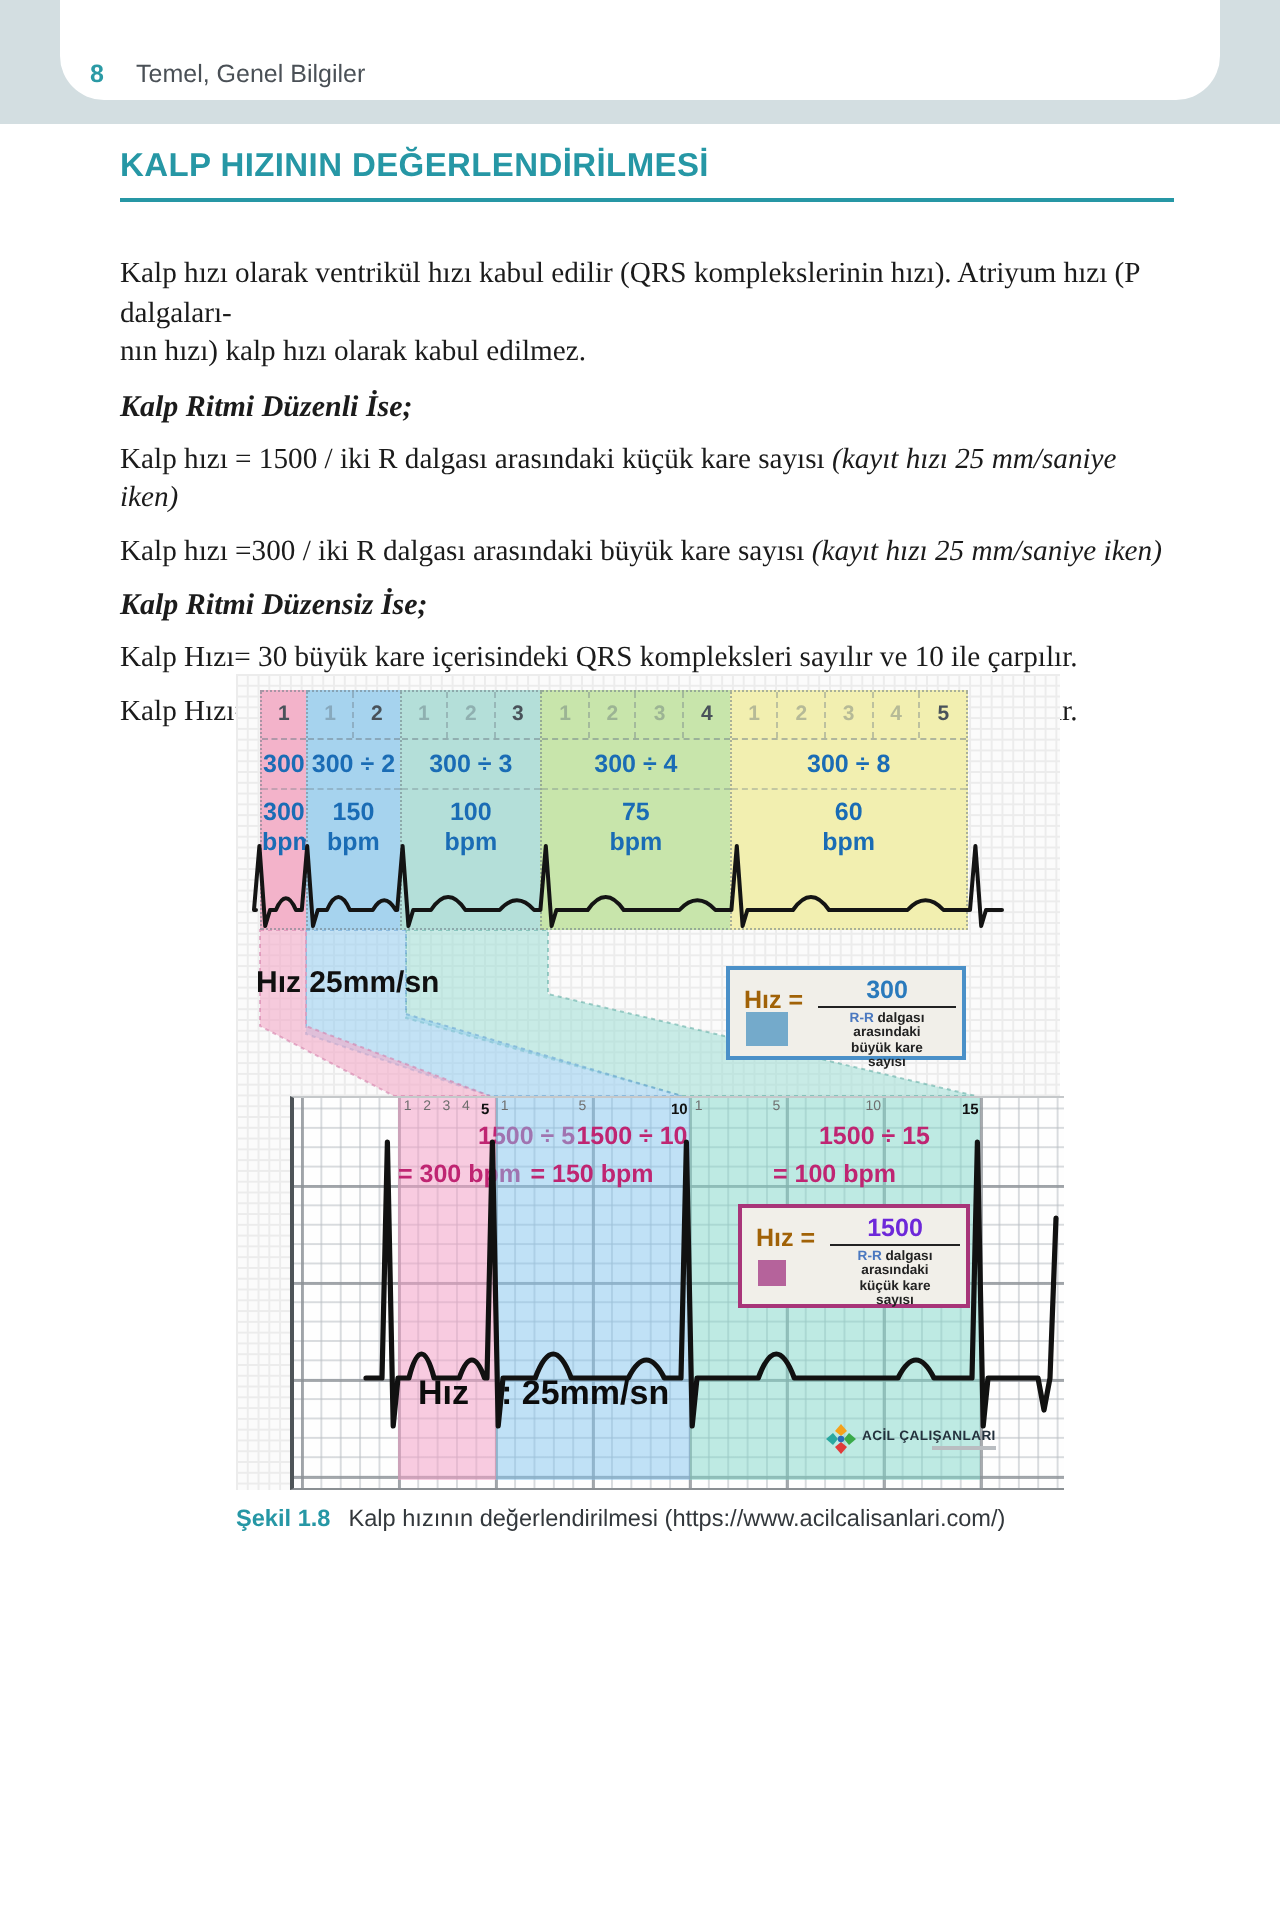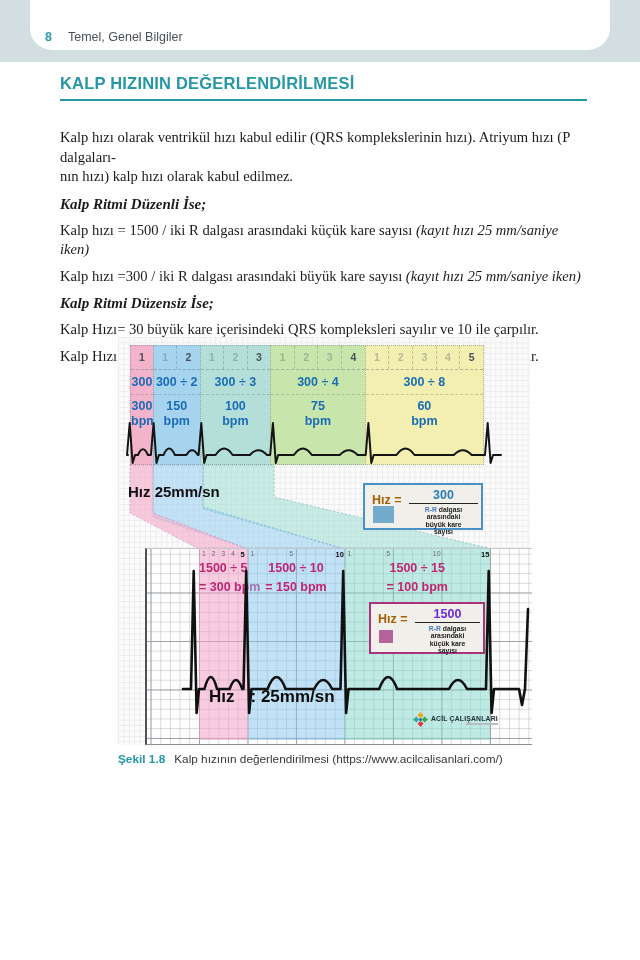--- a/index.html
+++ b/index.html
@@ -65,21 +65,21 @@
     border-left:2px solid #4e5458;border-bottom:1px solid #8a8f93;border-top:1px solid #c5c8ca;
     background:
       linear-gradient(to right, rgba(140,145,150,.75) 1.4px, transparent 1.4px) 3.5px 43.5px / 48.5px 48.5px,
       linear-gradient(to bottom, rgba(140,145,150,.75) 1.4px, transparent 1.4px) 3.5px 43.5px / 48.5px 48.5px,
       linear-gradient(to right, rgba(185,190,195,.55) 1px, transparent 1px) 3.5px 43.5px / 9.7px 9.7px,
       linear-gradient(to bottom, rgba(185,190,195,.55) 1px, transparent 1px) 3.5px 43.5px / 9.7px 9.7px,
       #fefefe;}
   .bband{position:absolute;top:0;height:191px;z-index:1;}
   .tick{position:absolute;top:1px;width:12px;text-align:center;font-size:7px;color:#6e6e6e;}
   .tick-last{font-weight:700;color:#101010;font-size:7.5px;}
-  .bbf{margin-top:12px;text-align:center;font-size:12.5px;font-weight:700;color:#bf2572;white-space:nowrap;}
+  .bbf{margin-top:12px;text-align:center;font-size:12.5px;font-weight:700;color:#bf2572;white-space:nowrap;padding-left:40px;}
   .bbr{margin-top:5px;text-align:center;font-size:12.5px;font-weight:700;color:#bf2572;white-space:nowrap;}
   .ecg-bottom{position:absolute;left:0;top:0;width:385px;height:195px;z-index:2;}
   .speed-bottom{position:absolute;left:62px;top:138px;font-size:17px;font-weight:700;color:#0c0c0c;
                 display:flex;gap:16px;z-index:3;white-space:nowrap;}
   .logo{position:absolute;left:266px;top:163px;display:flex;align-items:center;gap:3px;z-index:3;}
   .logo-name{font-size:6.8px;font-weight:700;color:#24313d;letter-spacing:.2px;white-space:nowrap;}
   .logo-tag{height:2px;width:32px;background:#b9bdc1;margin:1px 0 0 auto;}
 
   .caption{position:absolute;left:118px;top:752px;font-size:11.8px;color:#33383c;}
   .caption-label{color:#2697a5;font-weight:700;margin-right:9px;}

